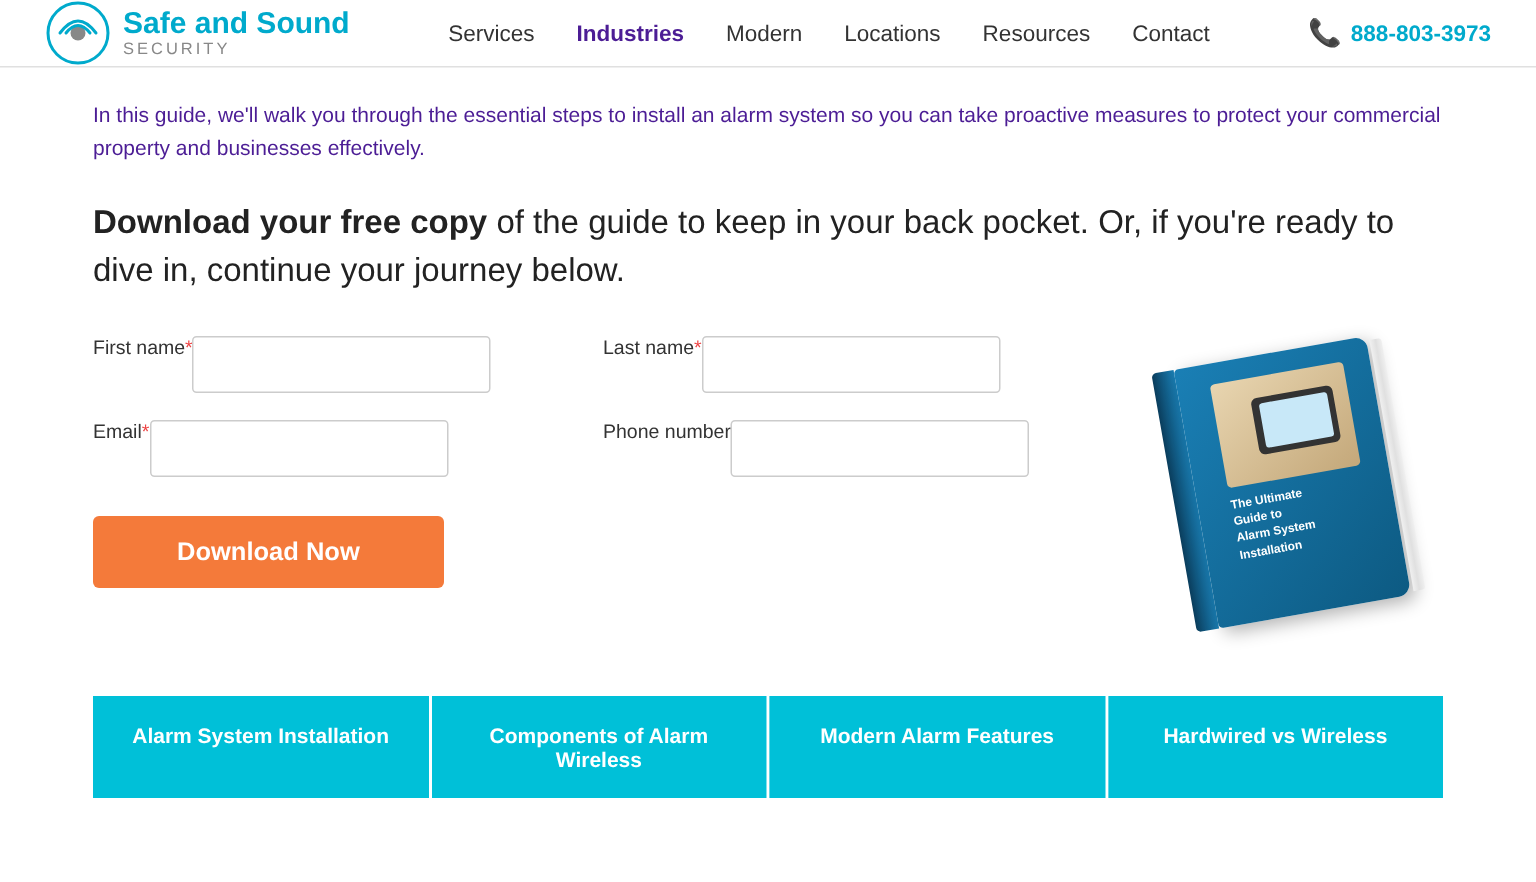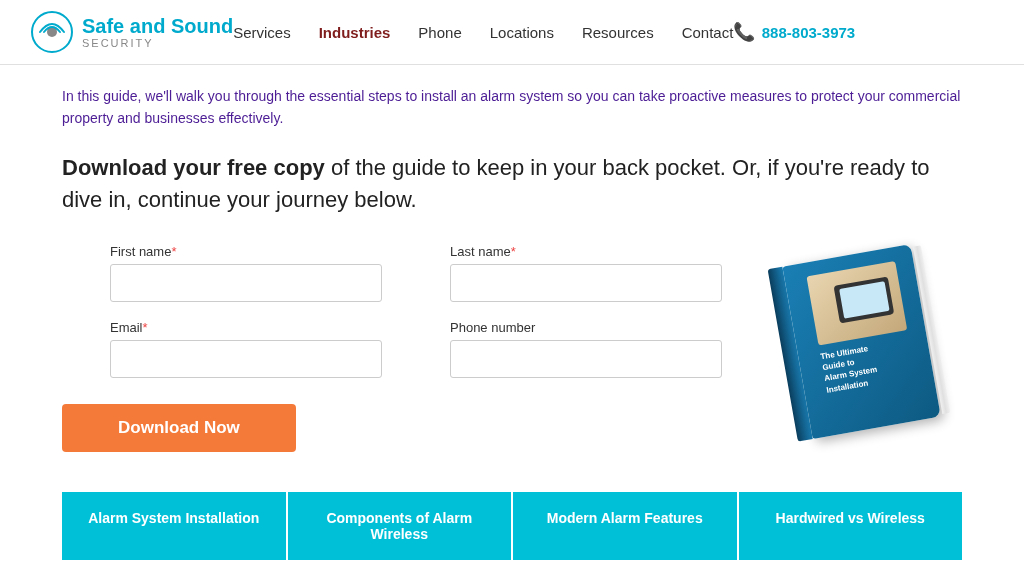--- a/index.html
+++ b/index.html
@@ -2,21 +2,22 @@
 <html><head>
   <meta charset="utf-8">
   <style>
     * { box-sizing: border-box; margin: 0; padding: 0; }
     body { font-family: Arial, sans-serif; background: #fff; color: #333; font-size: 15px; }
 
     
     .header {
       display: flex;
       align-items: center;
-      padding: 10px 30px;
+      justify-content: space-between;
+      padding: 0 30px;
       border-bottom: 1px solid #e0e0e0;
       background: #fff;
     }
     .logo-area {
       display: flex;
       align-items: center;
       gap: 8px;
     }
     .logo-icon {
       width: 44px;
@@ -39,21 +40,21 @@
       align-items: center;
       gap: 28px;
     }
     .nav-item {
       text-decoration: none;
       color: #333;
       font-size: 15px;
       cursor: pointer;
     }
     .nav-item.highlight {
-      color: #7f1d1d;
+      color: #4c1d95;
       font-weight: bold;
     }
     .phone-area {
       display: flex;
       align-items: center;
       gap: 6px;
       color: #00aacc;
       font-size: 15px;
       font-weight: bold;
     }
@@ -97,23 +98,22 @@
       flex: 1;
     }
 
     .form-row {
       display: flex;
       gap: 20px;
       margin-bottom: 18px;
     }
     .form-group {
       display: flex;
-      flex-direction: column;
+      flex-direction: row;
       flex: 1;
-      margin-left: 48px;
     }
     .form-group label {
       font-size: 13px;
       color: #333;
       margin-bottom: 5px;
     }
     .form-group label span.required {
       color: #e44;
     }
     .form-group input {
@@ -259,21 +259,21 @@
     </svg>
     <div>
       <div class="logo-text-main">Safe and Sound</div>
       <div class="logo-text-sub">SECURITY</div>
     </div>
   </div>
 
   <nav class="nav">
     <a class="nav-item">Services</a>
     <a class="nav-item highlight">Industries</a>
-    <a class="nav-item">Phone</a>
+    <a class="nav-item">Modern</a>
     <a class="nav-item">Locations</a>
     <a class="nav-item">Resources</a>
     <a class="nav-item">Contact</a>
   </nav>
 
   <div class="phone-area">
     <span class="phone-icon">📞</span>
     <span>888-803-3973</span>
   </div>
 </header>

